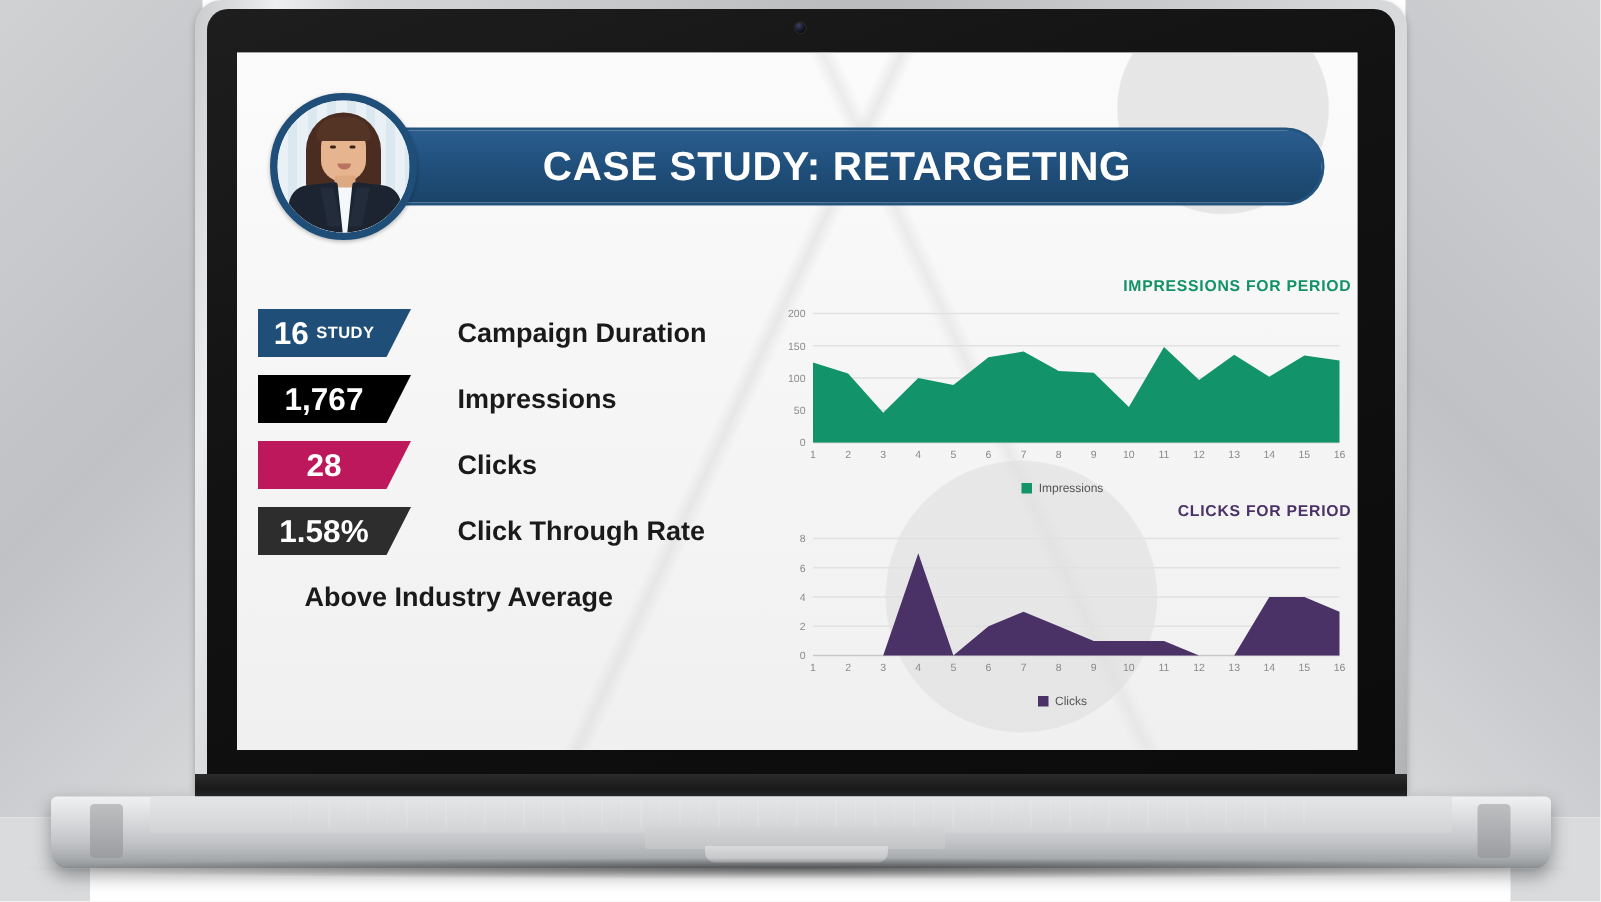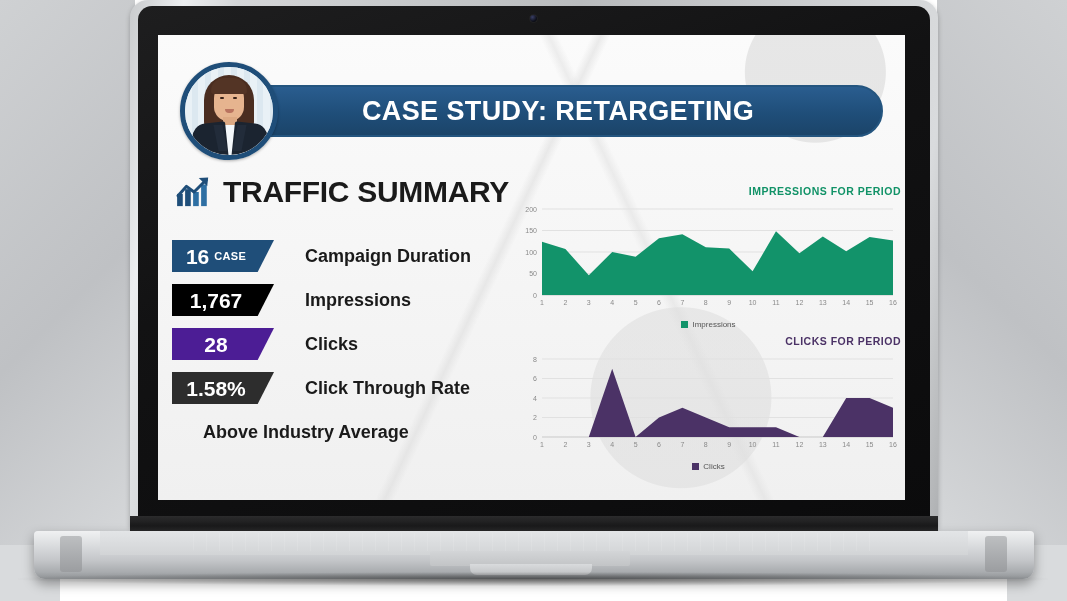--- a/index.html
+++ b/index.html
@@ -242,50 +242,37 @@
           <div class="pt-shirt"></div>
           <div class="pt-jacket-l"></div>
           <div class="pt-jacket-r"></div>
           <div class="pt-lapel-l"></div>
           <div class="pt-lapel-r"></div>
         </div>
       </div>
     </div>
 
     <div id="summary-section">
-      <div id="summary-heading">
-        <span id="summary-icon">
-          <svg viewBox="0 0 40 34" width="38" height="32">
-            <rect x="1" y="19" width="6" height="13" fill="#1F4E79"></rect>
-            <rect x="9.5" y="14" width="6" height="18" fill="#1F4E79"></rect>
-            <rect x="18" y="17" width="6" height="15" fill="#2E6FA3"></rect>
-            <rect x="26.5" y="9" width="6" height="23" fill="#2E6FA3"></rect>
-            <path d="M2 21 L11 11 L19 17 L32 4" stroke="#1F4E79" stroke-width="3.2" fill="none" stroke-linecap="round" stroke-linejoin="round"></path>
-            <path d="M24 2 L34 1.5 L33 11 Z" fill="#1F4E79"></path>
-          </svg>
-        </span>
-        <span id="summary-title">TRAFFIC SUMMARY</span>
-      </div>
 
       <div id="stats-list">
           <div class="stat-row">
             <div class="stat-banner" style="background: rgb(31, 78, 121);">
               <span class="stat-value">16</span>
-              <span class="stat-unit">CASE</span>
+              <span class="stat-unit">STUDY</span>
             </div>
             <span class="stat-label">Campaign Duration</span>
           </div>
           <div class="stat-row">
             <div class="stat-banner" style="background: #000000;">
               <span class="stat-value">1,767</span>
             </div>
             <span class="stat-label">Impressions</span>
           </div>
           <div class="stat-row">
-            <div class="stat-banner" style="background: #4c1d95;">
+            <div class="stat-banner" style="background: #be185d;">
               <span class="stat-value">28</span>
             </div>
             <span class="stat-label">Clicks</span>
           </div>
           <div class="stat-row">
             <div class="stat-banner" style="background: rgb(45, 45, 45);">
               <span class="stat-value">1.58%</span>
             </div>
             <span class="stat-label">Click Through Rate</span>
           </div>

